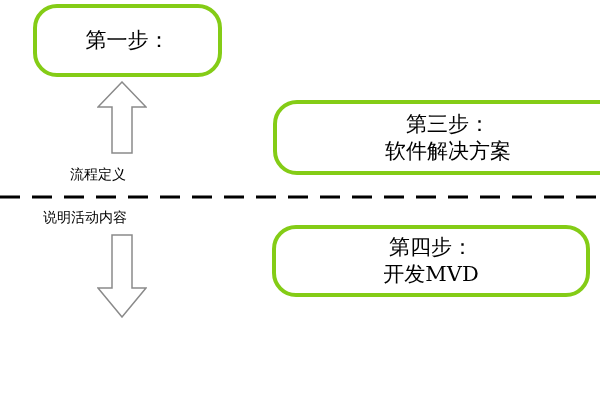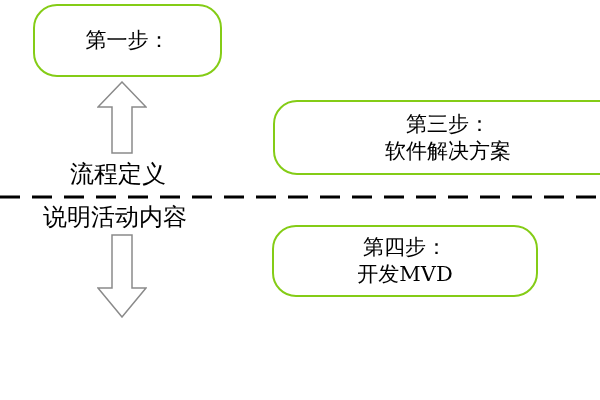--- a/index.html
+++ b/index.html
@@ -12,37 +12,37 @@
     width: 600px;
     height: 400px;
     background: #ffffff;
     font-family: "DejaVu Serif", "Liberation Serif", serif;
     color: #000000;
     overflow: hidden;
   }
   .step-box {
     position: absolute;
     box-sizing: border-box;
-    border: 2px solid #84cc16;
+    border: 4px solid #84cc16;
     border-radius: 24px;
     background: #ffffff;
     display: flex;
     flex-direction: column;
     align-items: center;
     justify-content: center;
     font-size: 21px;
     line-height: 27px;
   }
   .step-line {
     display: block;
     white-space: nowrap;
   }
   .side-label {
     position: absolute;
-    font-size: 24px;
+    font-size: 14px;
     line-height: 24px;
     white-space: nowrap;
     text-align: center;
   }
   .arrow {
     position: absolute;
   }
   .dashed-line {
     position: absolute;
     left: 0;
@@ -72,19 +72,19 @@
   <svg class="dashed-line" style="top:194px;" width="600" height="6">
     <line x1="0" y1="3" x2="600" y2="3" stroke="#000000" stroke-width="3" stroke-dasharray="20,12"></line>
   </svg>
 
   <div class="side-label" style="left:43px; top:205px;">说明活动内容</div>
 
   <svg class="arrow" style="left:97px; top:234px;" width="50" height="84" viewBox="0 0 50 84">
     <polygon points="15,1 35,1 35,54 49,54 25,83 1,54 15,54" fill="#ffffff" stroke="#8a8a8a" stroke-width="1.5"></polygon>
   </svg>
 
-  <div class="step-box" style="left:272px; top:225px; width:266px; height:72px;">
+  <div class="step-box" style="left:272px; top:225px; width:318px; height:72px;">
     <span class="step-line">第四步：</span>
     <span class="step-line">开发MVD</span>
   </div>
 
 
 </div>
 
 </body></html>

